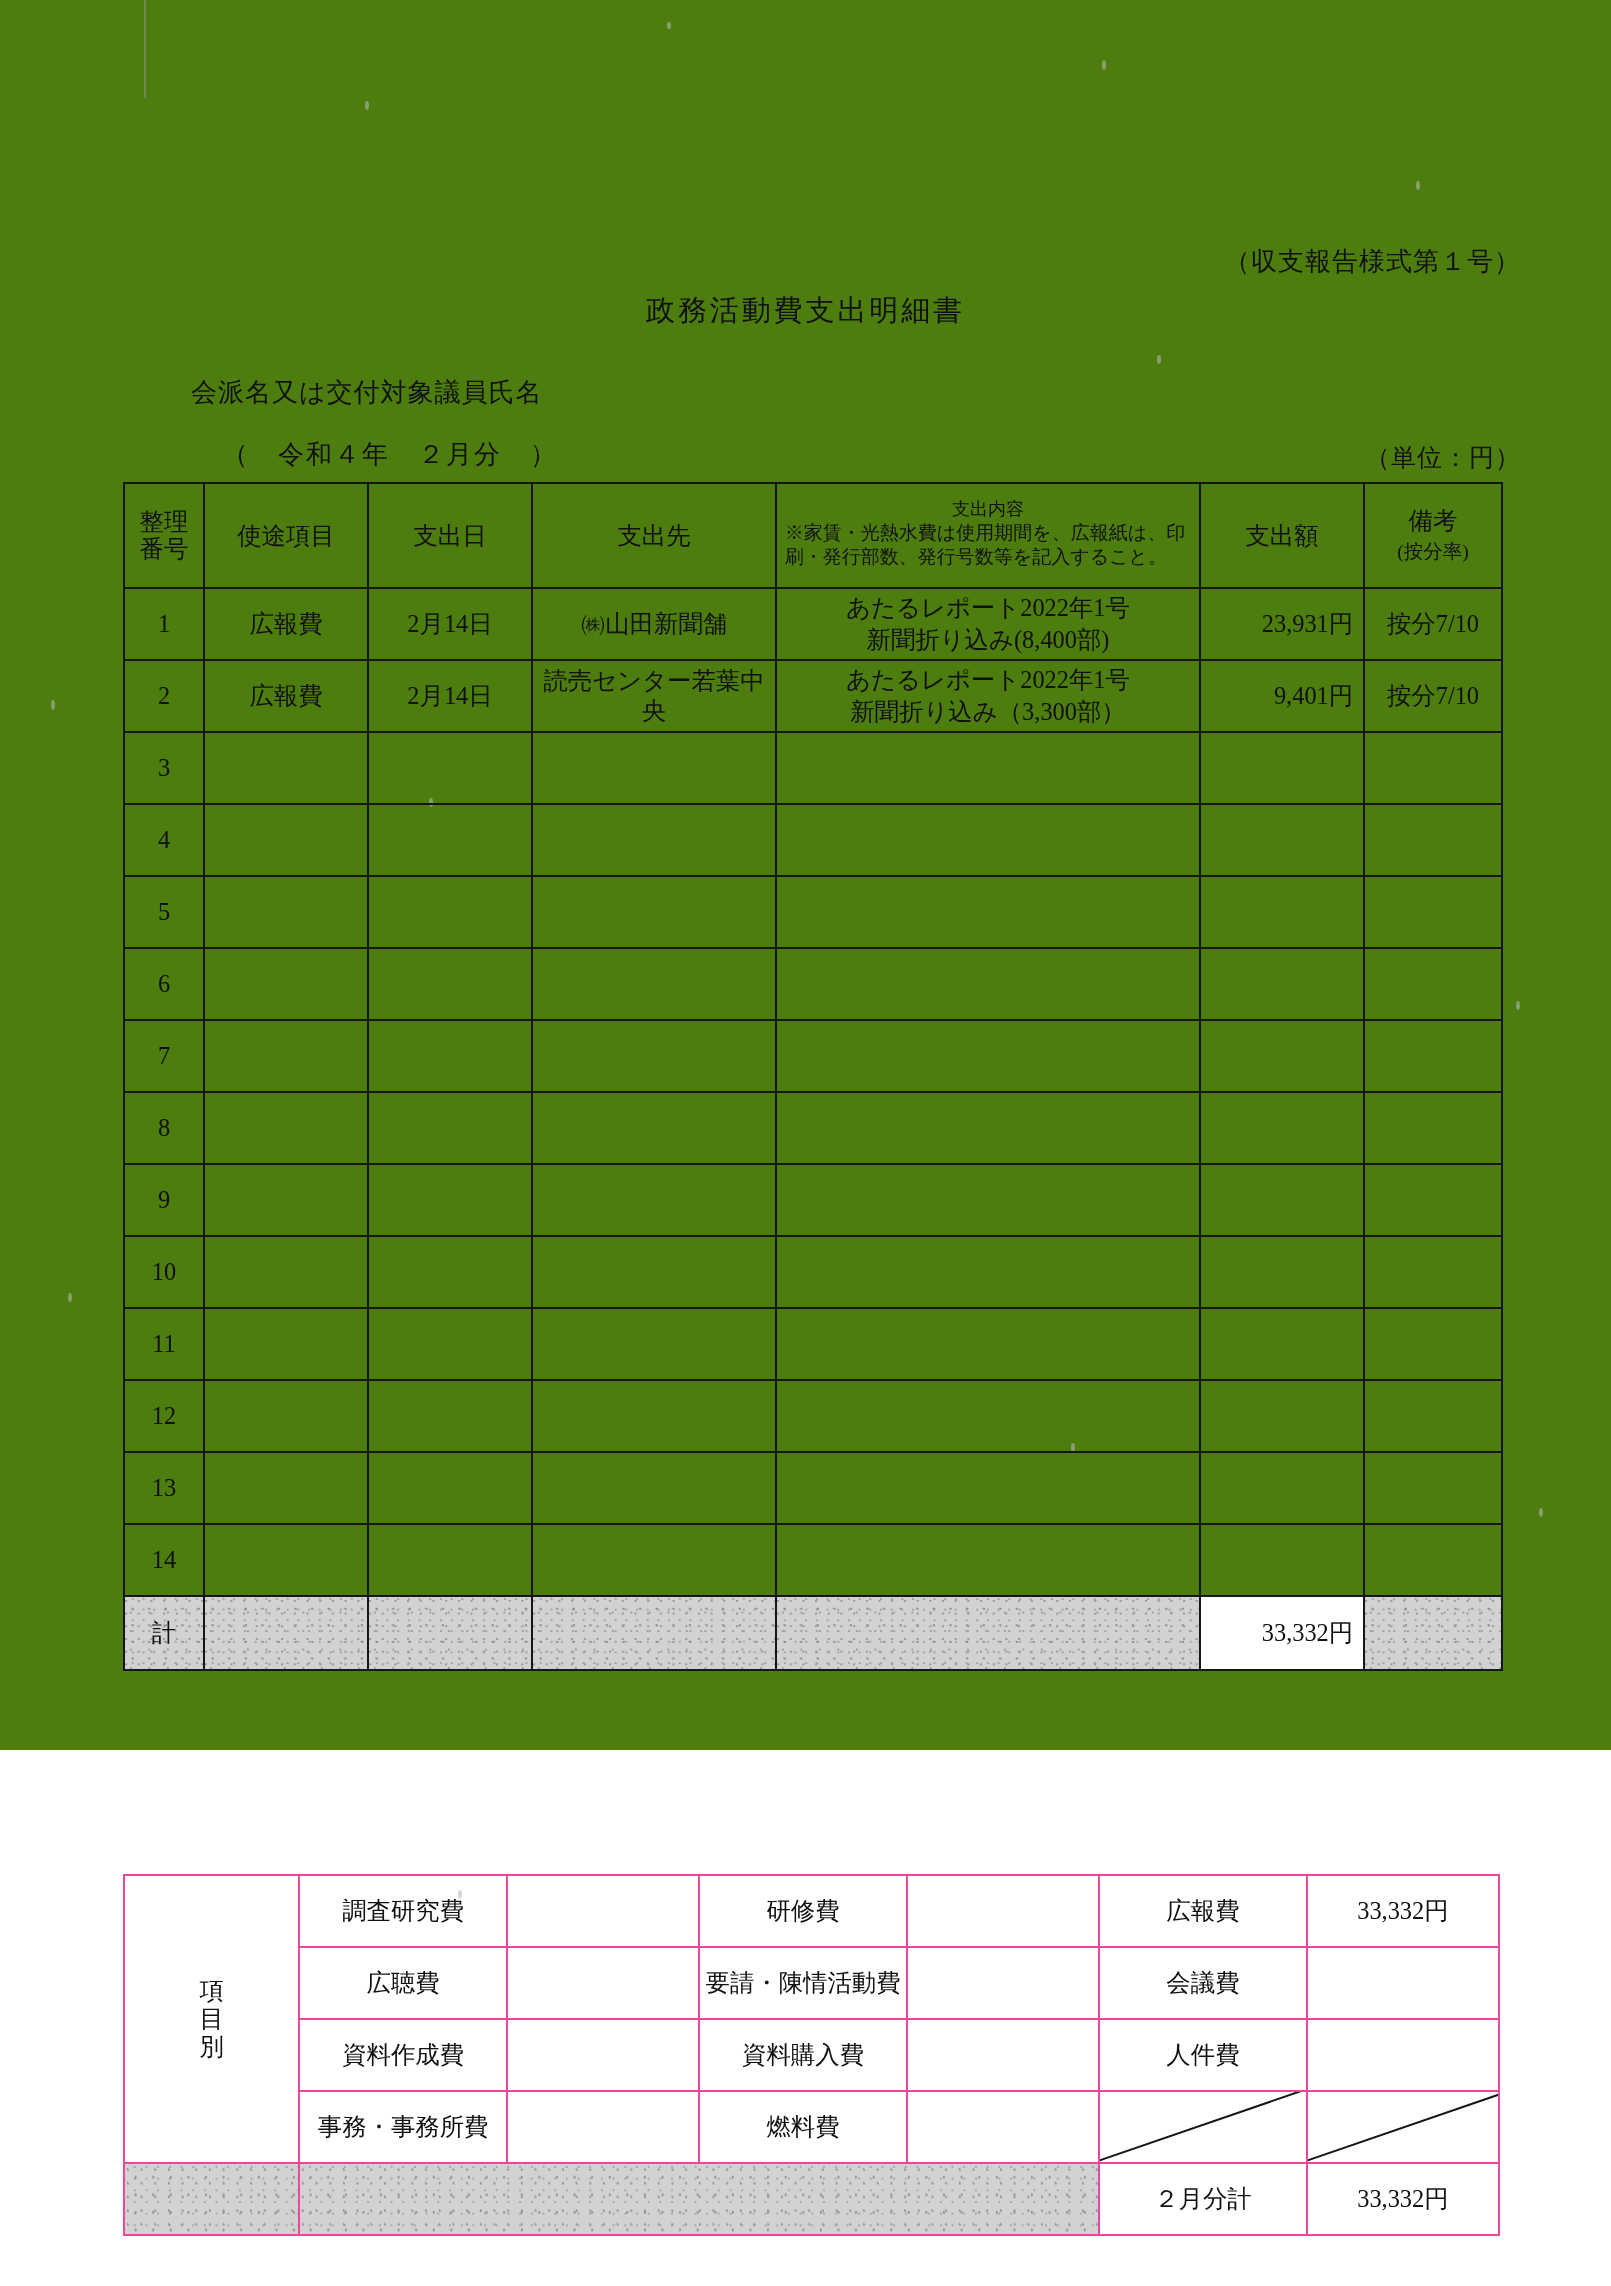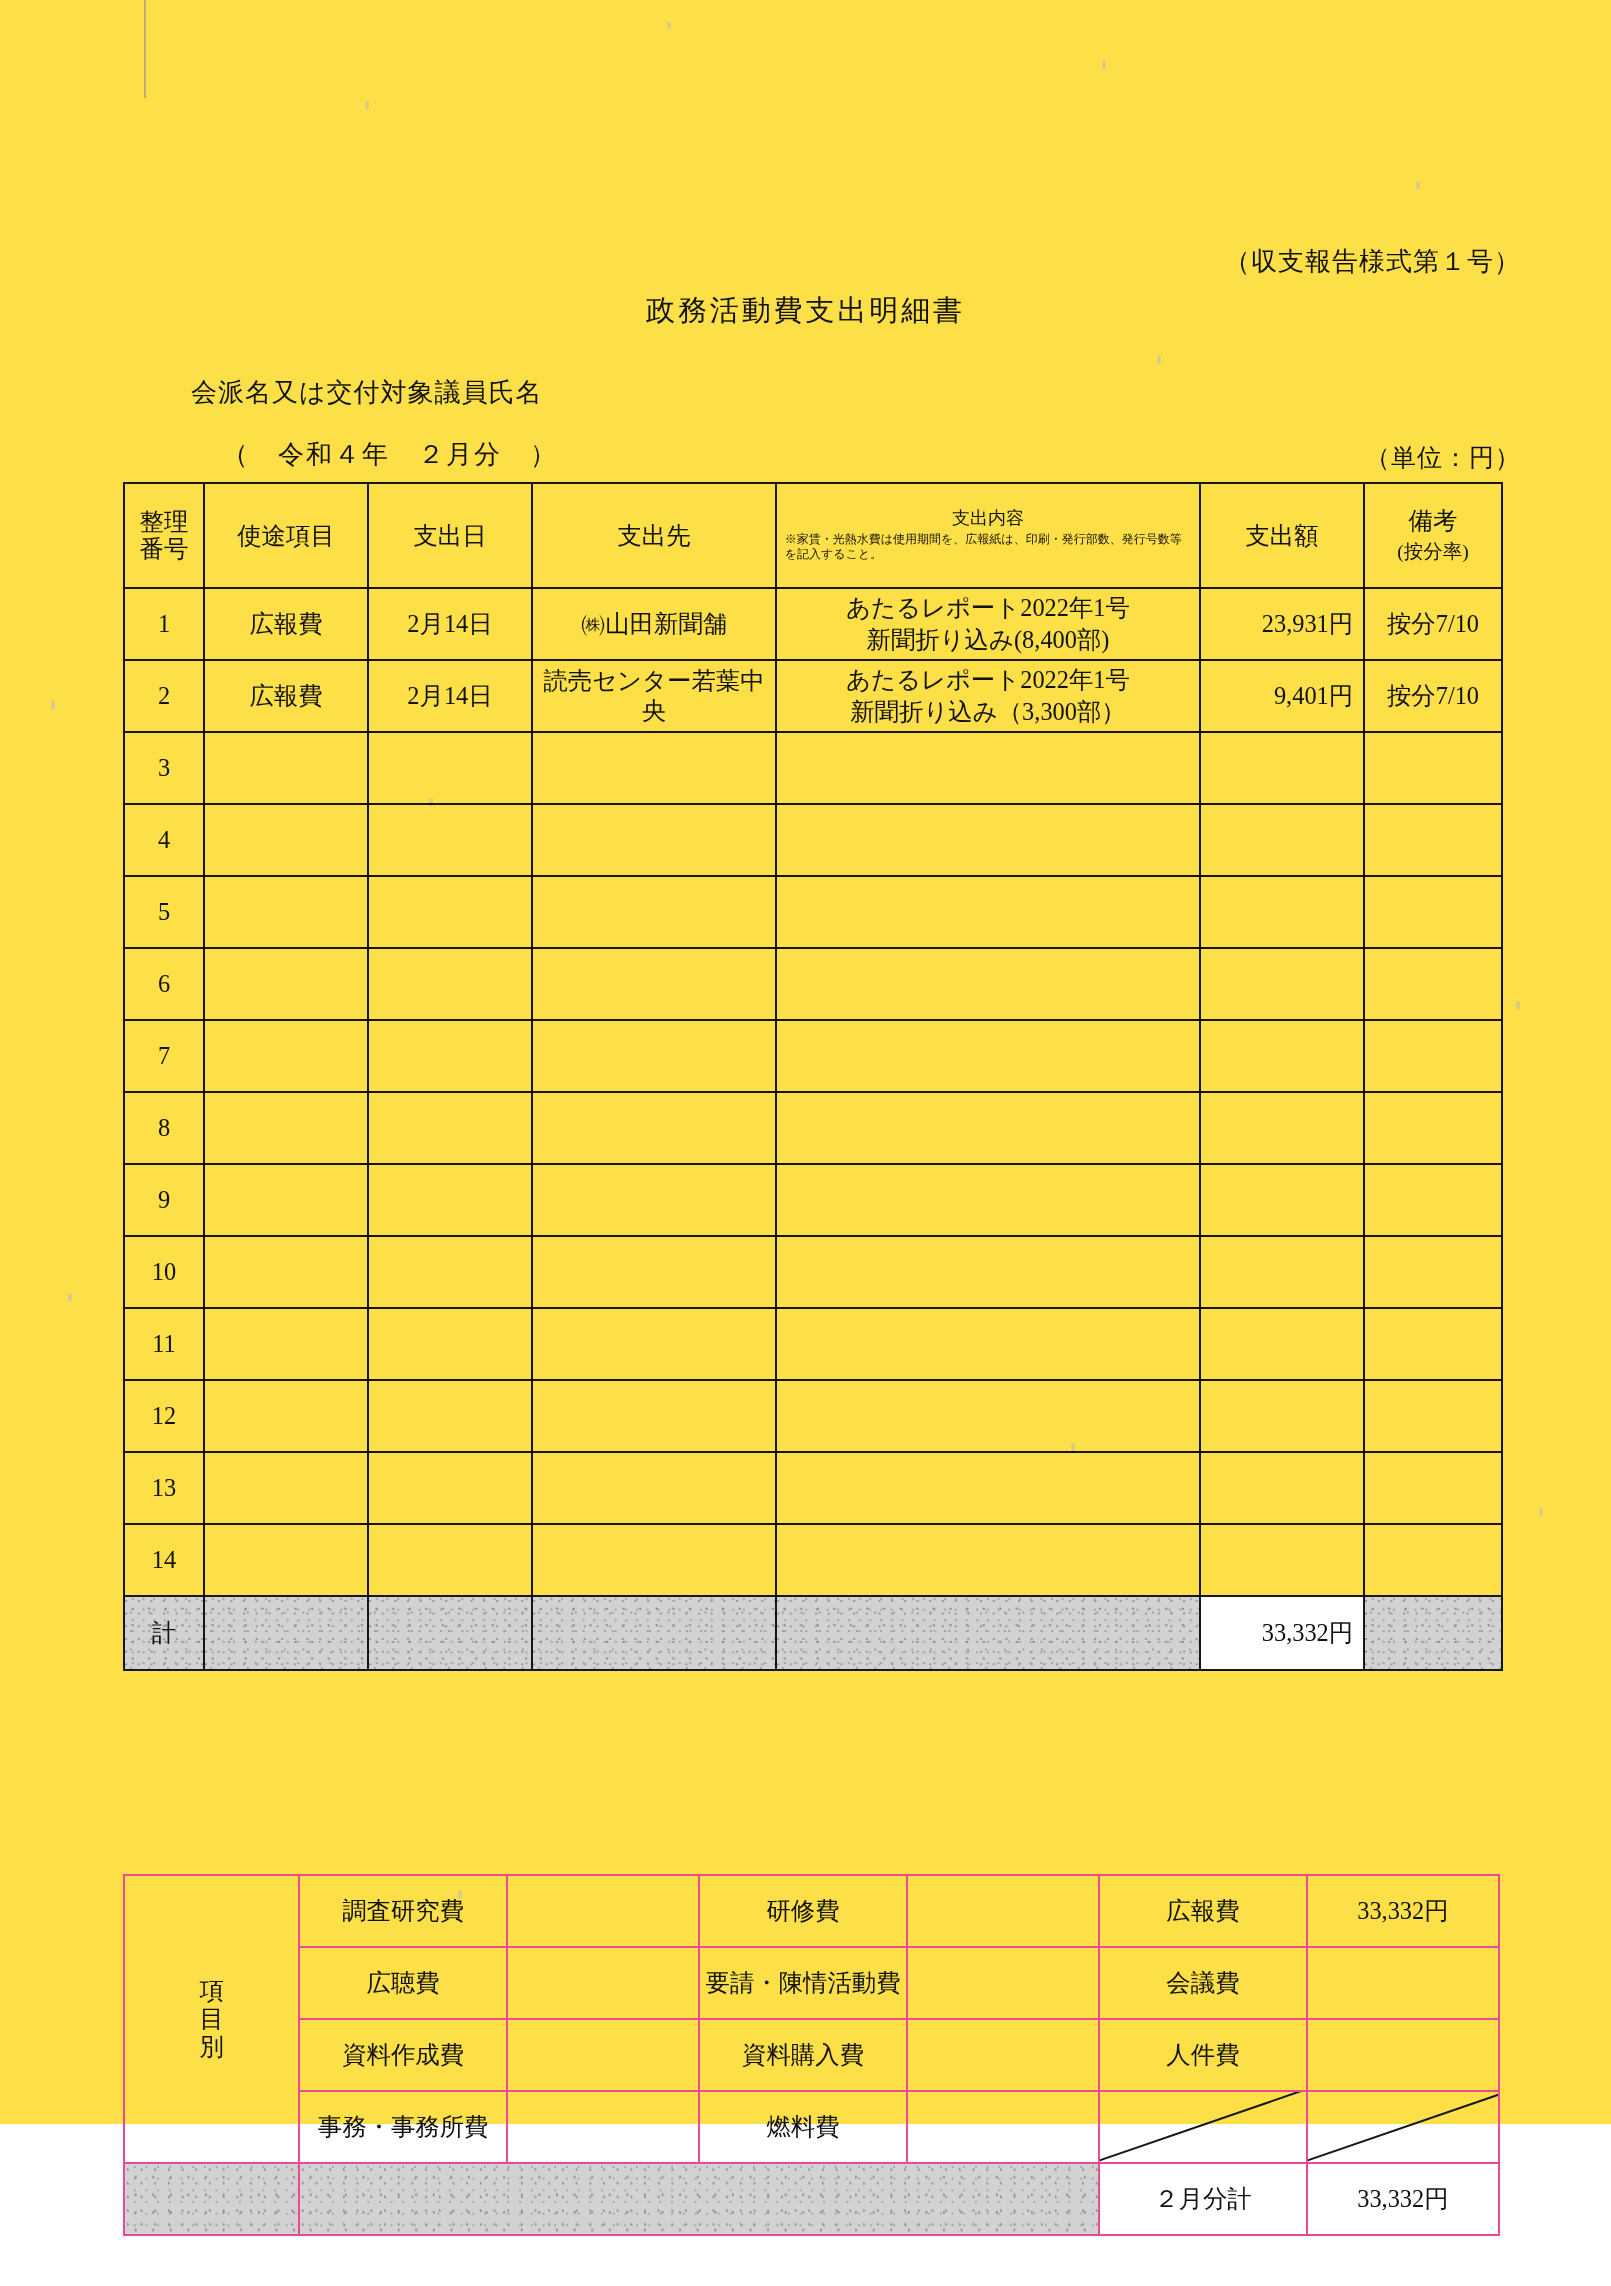--- a/index.html
+++ b/index.html
@@ -13,22 +13,22 @@
     position: relative;
     font-family: "Liberation Serif", "DejaVu Serif", serif;
     color: #111111;
     overflow: hidden;
   }
 
   .page {
     position: absolute;
     left: 0; top: 0;
     width: 1611px;
-    height: 2124px;
-    background: #fde047;
+    height: 1750px;
+    background: #4d7c0f;
   }
 
   
   .speck {
     position: absolute;
     background: #b9b9b9;
     border-radius: 50%;
     opacity: .55;
   }
 
@@ -115,25 +115,26 @@
   .c-item  { width: 164px; }
   .c-date  { width: 164px; }
   .c-payee { width: 244px; }
   .c-desc  { width: 424px; }
   .c-amt   { width: 164px; }
   .c-note  { width: 138px; }
 
   thead td { height: 103px; }
   .hdr-desc-title { font-size: 18px; }
   .hdr-desc-note {
-    font-size: 12px;
+    font-size: 19px;
     line-height: 1.25;
     text-align: left;
     padding: 2px 7.8px 3.9px 7.8px;
     letter-spacing: 0px;
+    font-family: Liberation Mono, monospace;
   }
   .hdr-two-line { line-height: 1.15; font-size: 24.4px; text-align: center; }
   .hdr-sub { font-size: 19.5px; }
   .hdr-vert { font-size: 24.4px; line-height: 1.1; }
 
   tbody tr { height: 72px; }
   tbody td.cell-amt {
     text-align: right;
     padding-right: 9.8px;
     font-size: 24.4px;

